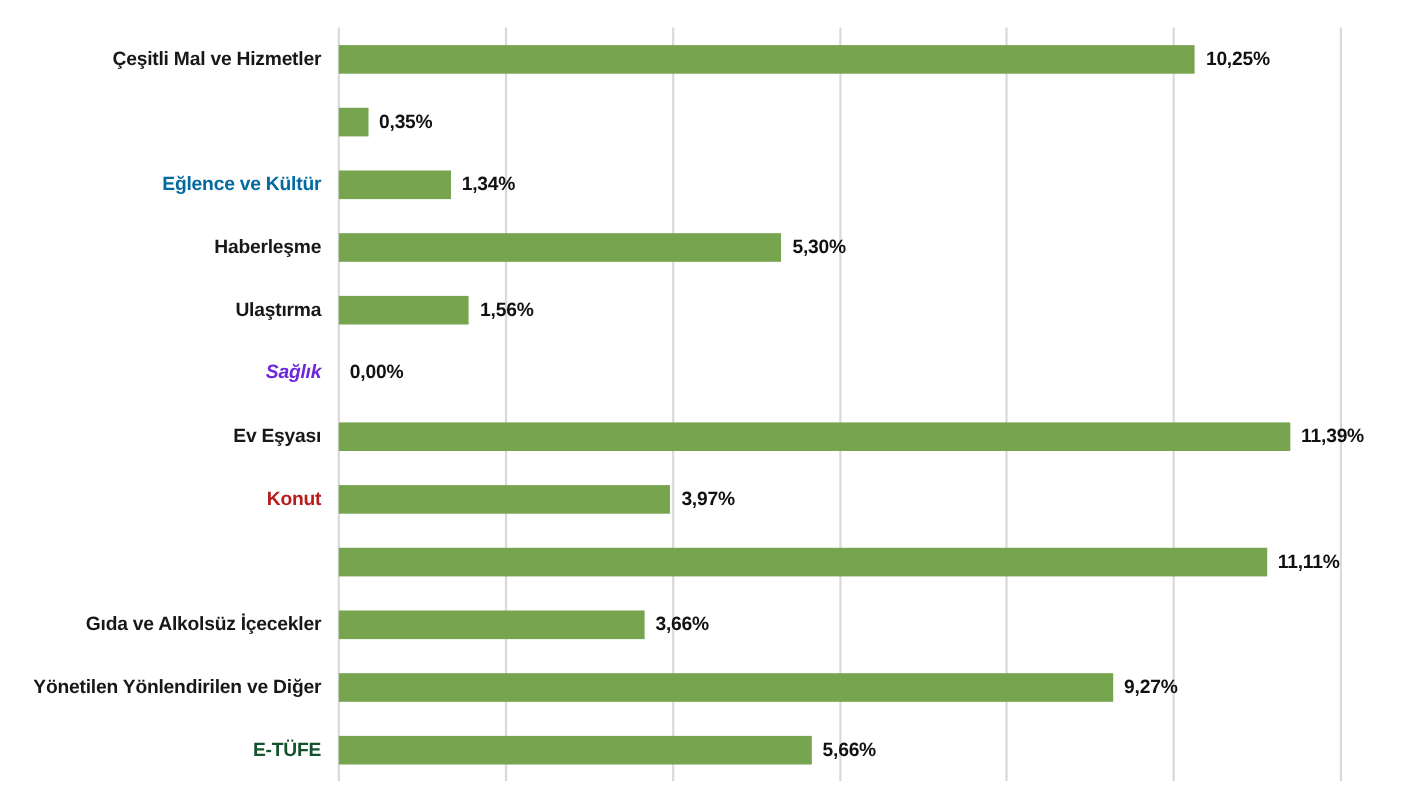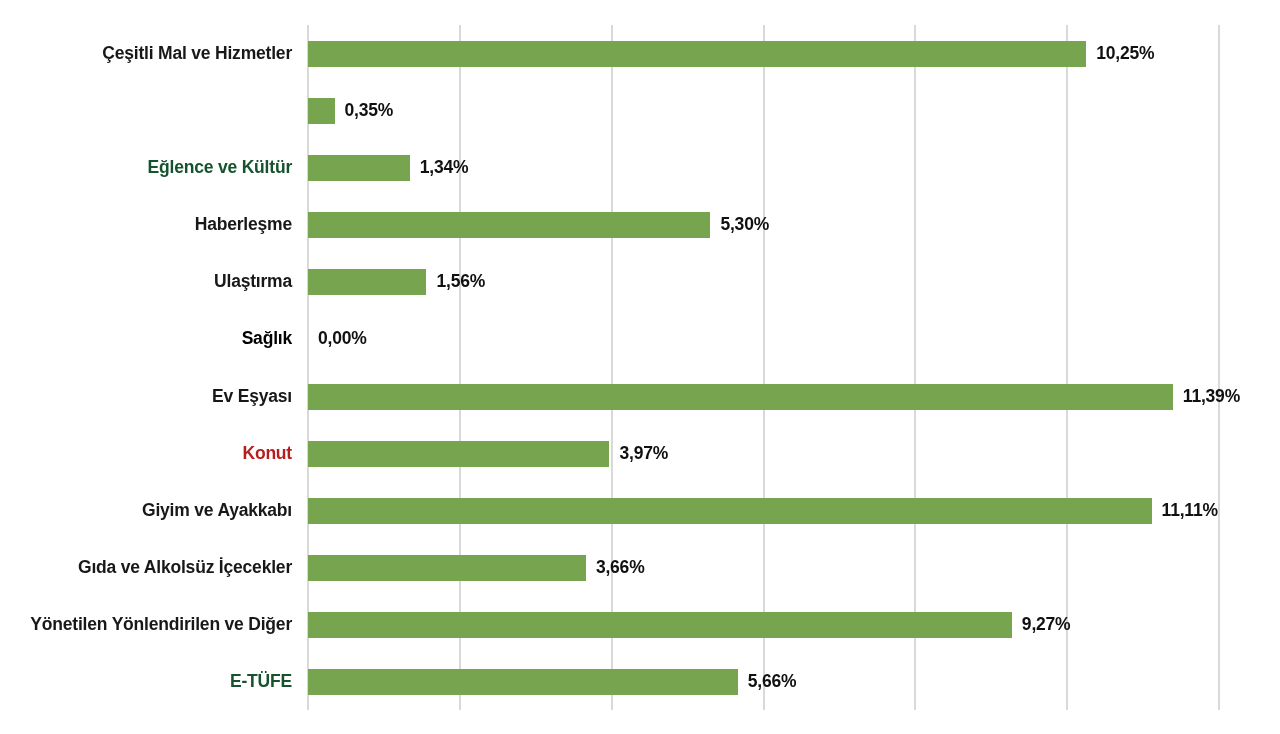--- a/index.html
+++ b/index.html
@@ -100,50 +100,49 @@
         <div class="bar-row" style="top: 25px;">
           <div class="cat-label" style="color: rgb(24, 24, 24);">Çeşitli Mal ve Hizmetler</div>
           <div class="bar" style="left: 308px; width: 778.283px; background: rgb(118, 164, 79);"></div>
           <div class="val-label" style="left: 1096.28px;">10,25%</div>
         </div>
         <div class="bar-row" style="top: 82.0833px;">
           <div class="bar" style="left: 308px; width: 26.5755px; background: rgb(118, 164, 79);"></div>
           <div class="val-label" style="left: 344.575px;">0,35%</div>
         </div>
         <div class="bar-row" style="top: 139.167px;">
-          <div class="cat-label" style="color: #14532d;">Eğlence ve Kültür</div>
+          <div class="cat-label" style="color: #0369a1;">Eğlence ve Kültür</div>
           <div class="bar" style="left: 308px; width: 101.746px; background: rgb(118, 164, 79);"></div>
           <div class="val-label" style="left: 419.746px;">1,34%</div>
         </div>
         <div class="bar-row" style="top: 196.25px;">
           <div class="cat-label" style="color: rgb(24, 24, 24);">Haberleşme</div>
           <div class="bar" style="left: 308px; width: 402.429px; background: rgb(118, 164, 79);"></div>
           <div class="val-label" style="left: 720.429px;">5,30%</div>
         </div>
         <div class="bar-row" style="top: 253.333px;">
           <div class="cat-label" style="color: rgb(24, 24, 24);">Ulaştırma</div>
           <div class="bar" style="left: 308px; width: 118.451px; background: rgb(118, 164, 79);"></div>
           <div class="val-label" style="left: 436.451px;">1,56%</div>
         </div>
         <div class="bar-row" style="top: 310.417px;">
-          <div class="cat-label" style="color: #000000;">Sağlık</div>
+          <div class="cat-label" style="color: #6d28d9; font-style: italic;">Sağlık</div>
           <div class="val-label" style="left: 318px;">0,00%</div>
         </div>
         <div class="bar-row" style="top: 367.5px;">
           <div class="cat-label" style="color: rgb(24, 24, 24);">Ev Eşyası</div>
           <div class="bar" style="left: 308px; width: 864.843px; background: rgb(118, 164, 79);"></div>
           <div class="val-label" style="left: 1182.84px;">11,39%</div>
         </div>
         <div class="bar-row" style="top: 424.583px;">
           <div class="cat-label" style="color: #b91c1c;">Konut</div>
           <div class="bar" style="left: 308px; width: 301.442px; background: rgb(118, 164, 79);"></div>
           <div class="val-label" style="left: 619.442px;">3,97%</div>
         </div>
         <div class="bar-row" style="top: 481.667px;">
-          <div class="cat-label" style="color: rgb(24, 24, 24);">Giyim ve Ayakkabı</div>
           <div class="bar" style="left: 308px; width: 843.582px; background: rgb(118, 164, 79);"></div>
           <div class="val-label" style="left: 1161.58px;">11,11%</div>
         </div>
         <div class="bar-row" style="top: 538.75px;">
           <div class="cat-label" style="color: rgb(24, 24, 24);">Gıda ve Alkolsüz İçecekler</div>
           <div class="bar" style="left: 308px; width: 277.904px; background: rgb(118, 164, 79);"></div>
           <div class="val-label" style="left: 595.904px;">3,66%</div>
         </div>
         <div class="bar-row" style="top: 595.833px; text-align: right;">
           <div class="cat-label" style="color: rgb(24, 24, 24);">Yönetilen Yönlendirilen ve Diğer</div>

